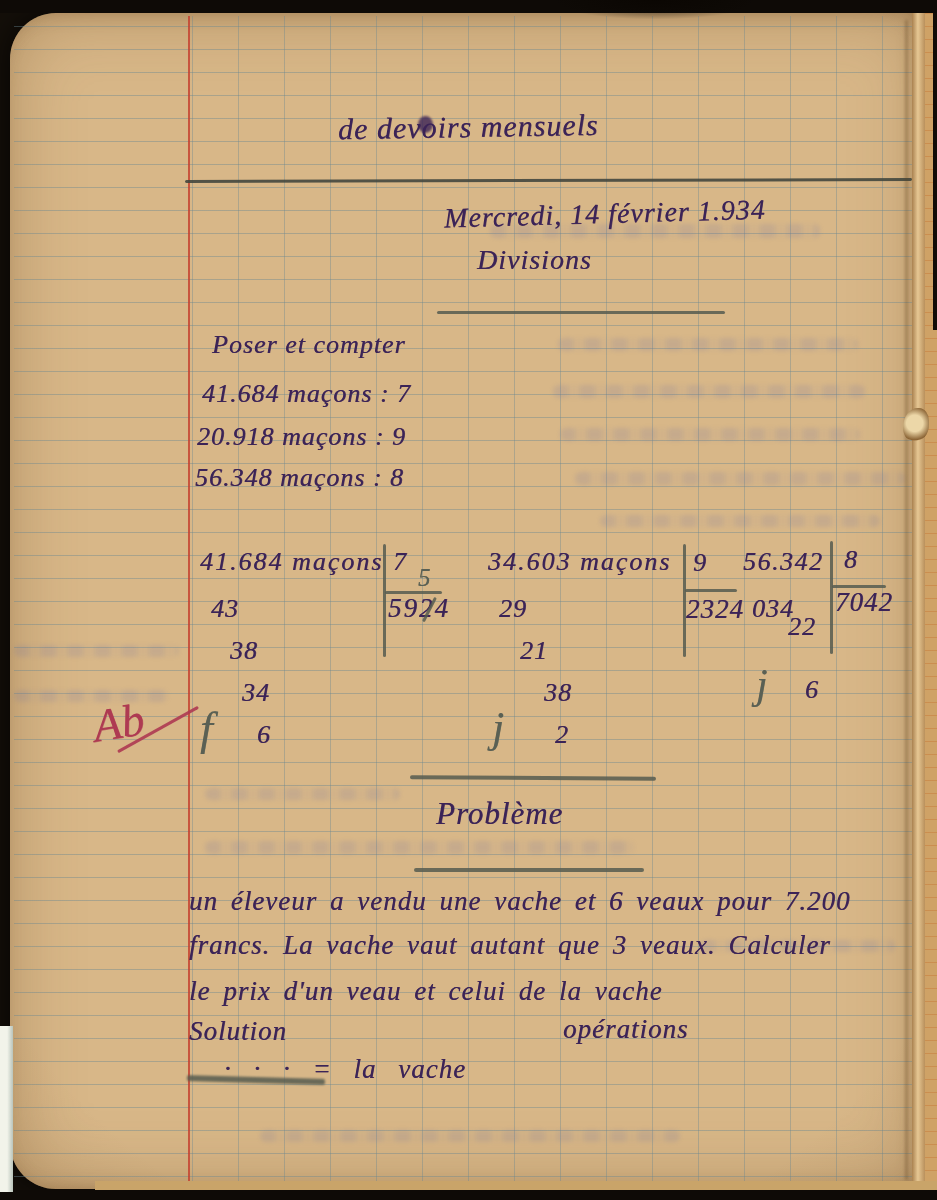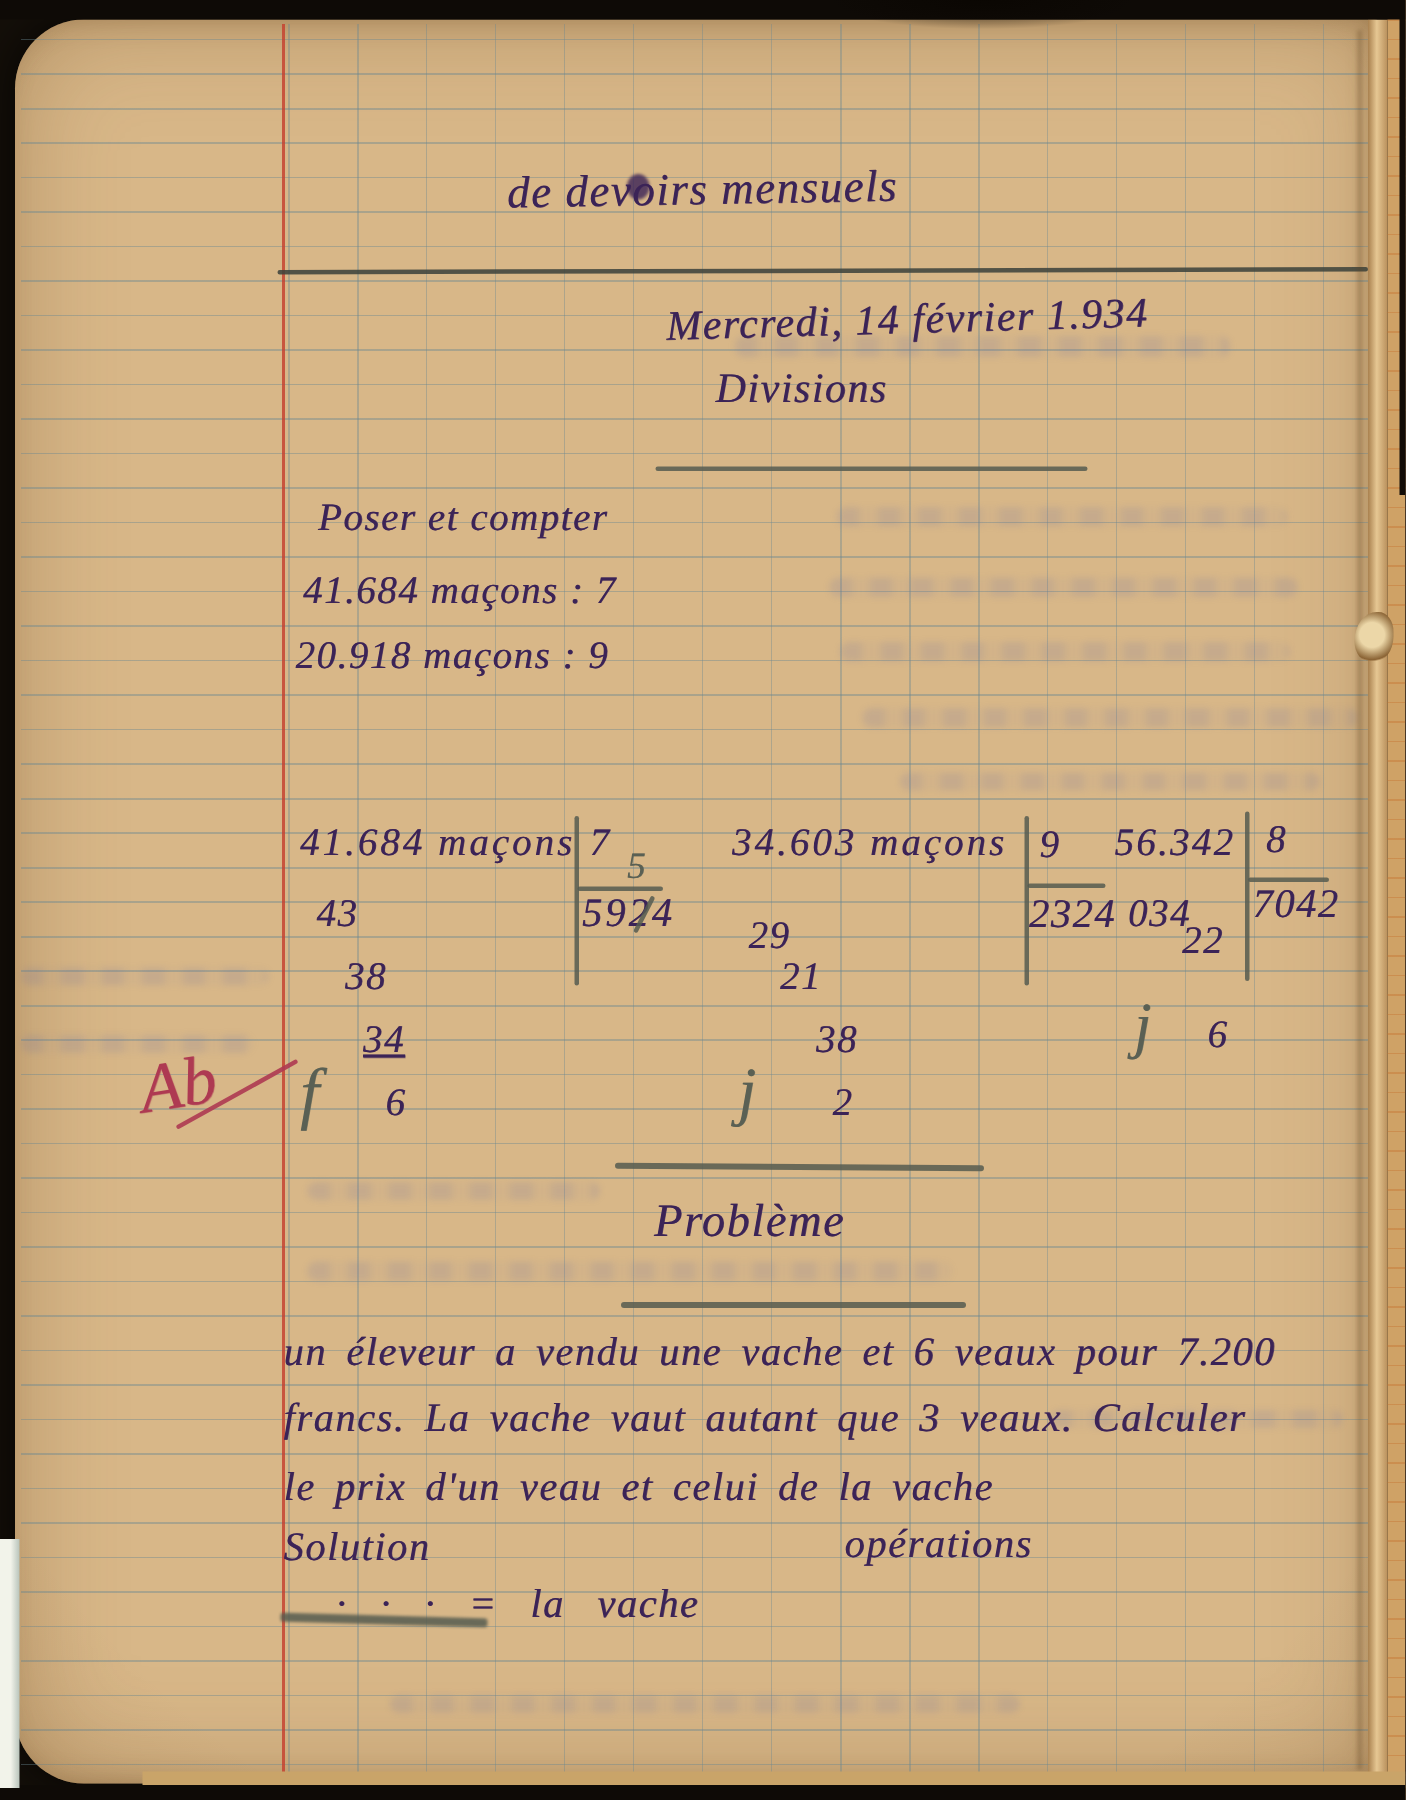--- a/index.html
+++ b/index.html
@@ -75,40 +75,41 @@
   <div class="blot" style="left:418px;top:116px;width:15px;height:17px;"></div>
   <div class="inkline" style="left:185px;top:179px;width:727px;height:3px;transform:rotate(-0.15deg);"></div>
 
   <div class="ink" style="left:444px;top:198px;font-size:28px;transform:rotate(-1.6deg);">Mercredi, 14 février 1.934</div>
   <div class="ink" style="left:477px;top:244px;font-size:28px;">Divisions</div>
   <div class="pline" style="left:437px;top:311px;width:288px;height:3px;"></div>
 
   <div class="ink" style="left:212px;top:330px;font-size:26px;">Poser et compter</div>
   <div class="ink" style="left:202px;top:379px;font-size:26px;">41.684 maçons : 7</div>
   <div class="ink" style="left:197px;top:422px;font-size:26px;">20.918 maçons : 9</div>
+  <div class="ink" style="left:195px;top:463px;font-size:26px;">56.348 maçons : 8</div>
 
   <div class="ink" style="left:200px;top:547px;font-size:26px;letter-spacing:2px;">41.684 maçons</div>
   <div class="pline" style="left:383px;top:544px;width:2.5px;height:113px;"></div>
   <div class="ink" style="left:393px;top:547px;font-size:26px;">7</div>
   <div class="pline" style="left:385px;top:591px;width:57px;height:3px;"></div>
   <div class="pencil" style="left:418px;top:564px;font-size:25px;">5</div>
   <div class="ink" style="left:388px;top:593px;font-size:27px;letter-spacing:2px;">5924</div>
   <div class="pline" style="left:428px;top:596px;width:2.5px;height:27px;transform:rotate(27deg);"></div>
   <div class="ink" style="left:211px;top:594px;font-size:26px;">43</div>
   <div class="ink" style="left:230px;top:636px;font-size:26px;">38</div>
-  <div class="ink" style="left:242px;top:678px;font-size:26px;text-decoration:underline;">34</div>
+  <div class="ink" style="left:242px;top:678px;font-size:26px;">34</div>
   <div class="pencil" style="left:200px;top:702px;font-size:46px;">f</div>
   <div class="ink" style="left:257px;top:720px;font-size:26px;">6</div>
 
   <div class="ink" style="left:488px;top:547px;font-size:26px;letter-spacing:2px;">34.603 maçons</div>
   <div class="pline" style="left:683px;top:544px;width:2.5px;height:113px;"></div>
   <div class="ink" style="left:693px;top:548px;font-size:26px;">9</div>
   <div class="pline" style="left:685px;top:589px;width:52px;height:3px;"></div>
   <div class="ink" style="left:686px;top:594px;font-size:27px;letter-spacing:1px;">2324</div>
-  <div class="ink" style="left:499px;top:594px;font-size:26px;margin-top:15px;">29</div>
+  <div class="ink" style="left:499px;top:594px;font-size:26px;">29</div>
   <div class="ink" style="left:520px;top:636px;font-size:26px;">21</div>
   <div class="ink" style="left:544px;top:678px;font-size:26px;">38</div>
   <div class="pencil" style="left:492px;top:702px;font-size:44px;">j</div>
   <div class="ink" style="left:555px;top:720px;font-size:26px;">2</div>
 
   <div class="ink" style="left:743px;top:547px;font-size:26px;letter-spacing:1.5px;">56.342</div>
   <div class="pline" style="left:830px;top:541px;width:2.5px;height:113px;"></div>
   <div class="ink" style="left:844px;top:545px;font-size:26px;">8</div>
   <div class="pline" style="left:832px;top:585px;width:54px;height:3px;"></div>
   <div class="ink" style="left:835px;top:587px;font-size:27px;">7042</div>

